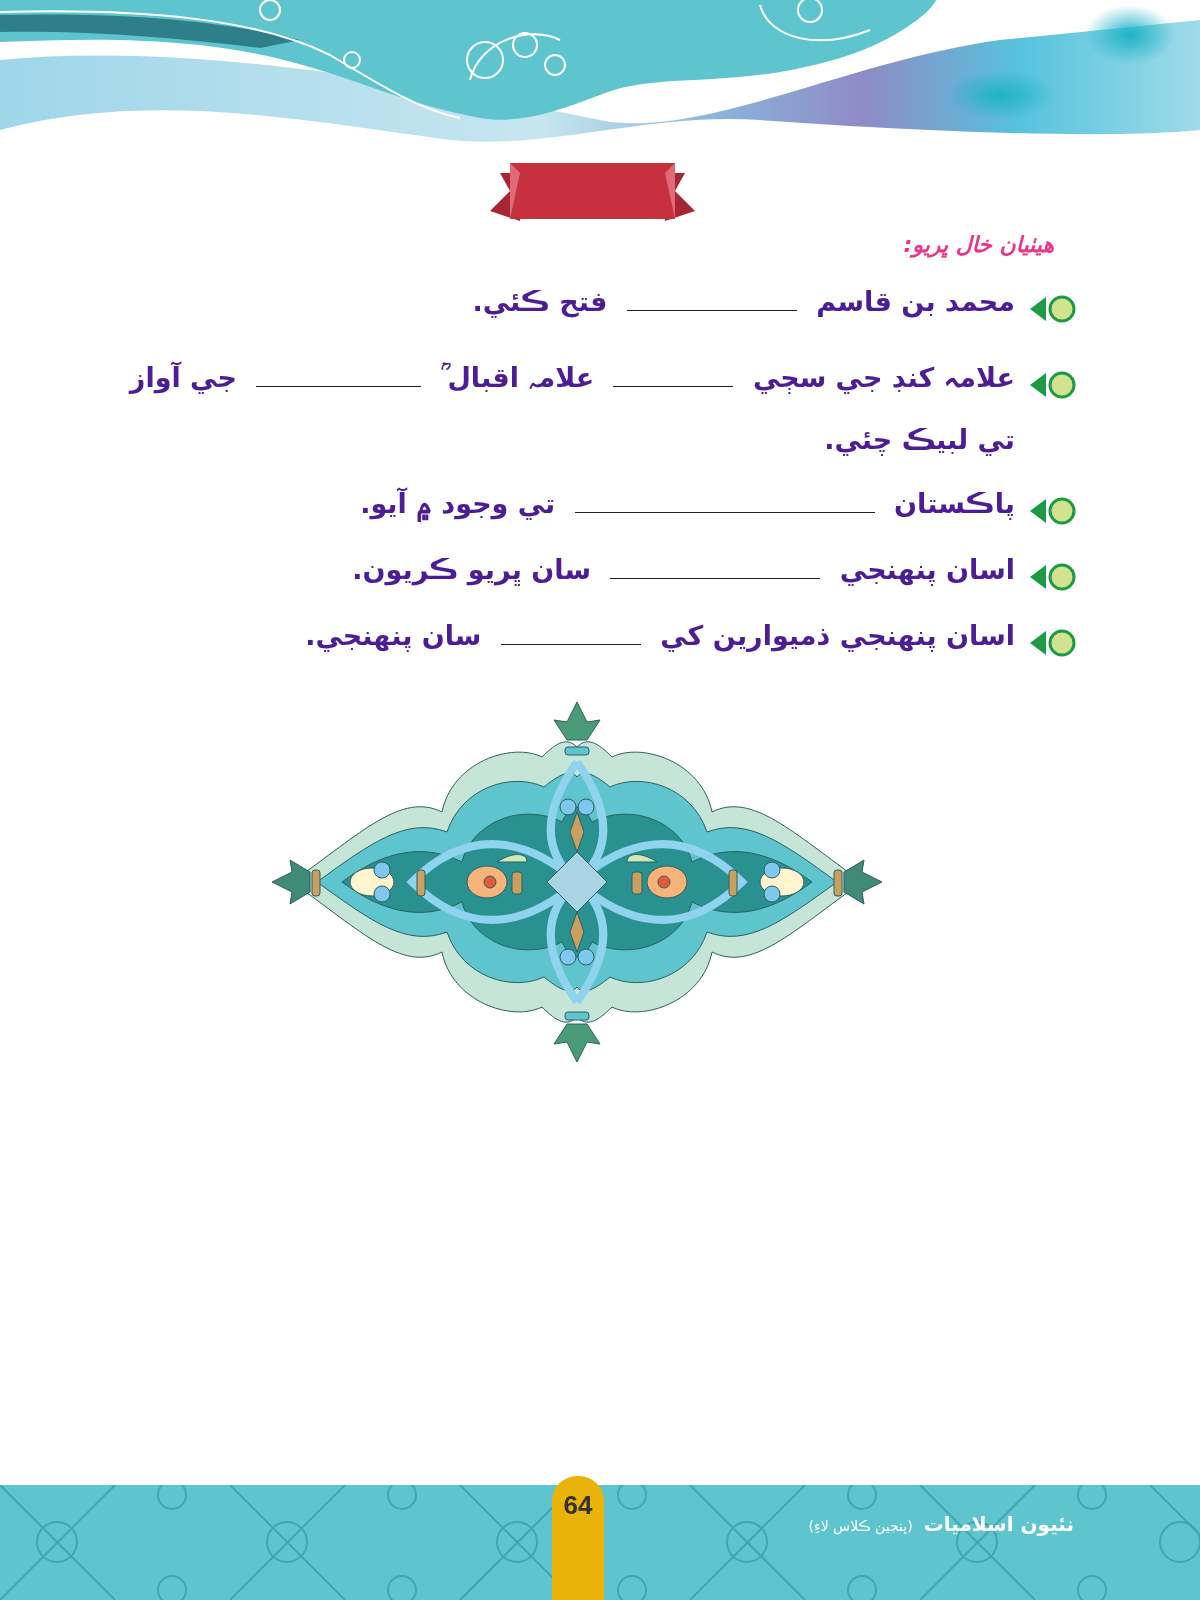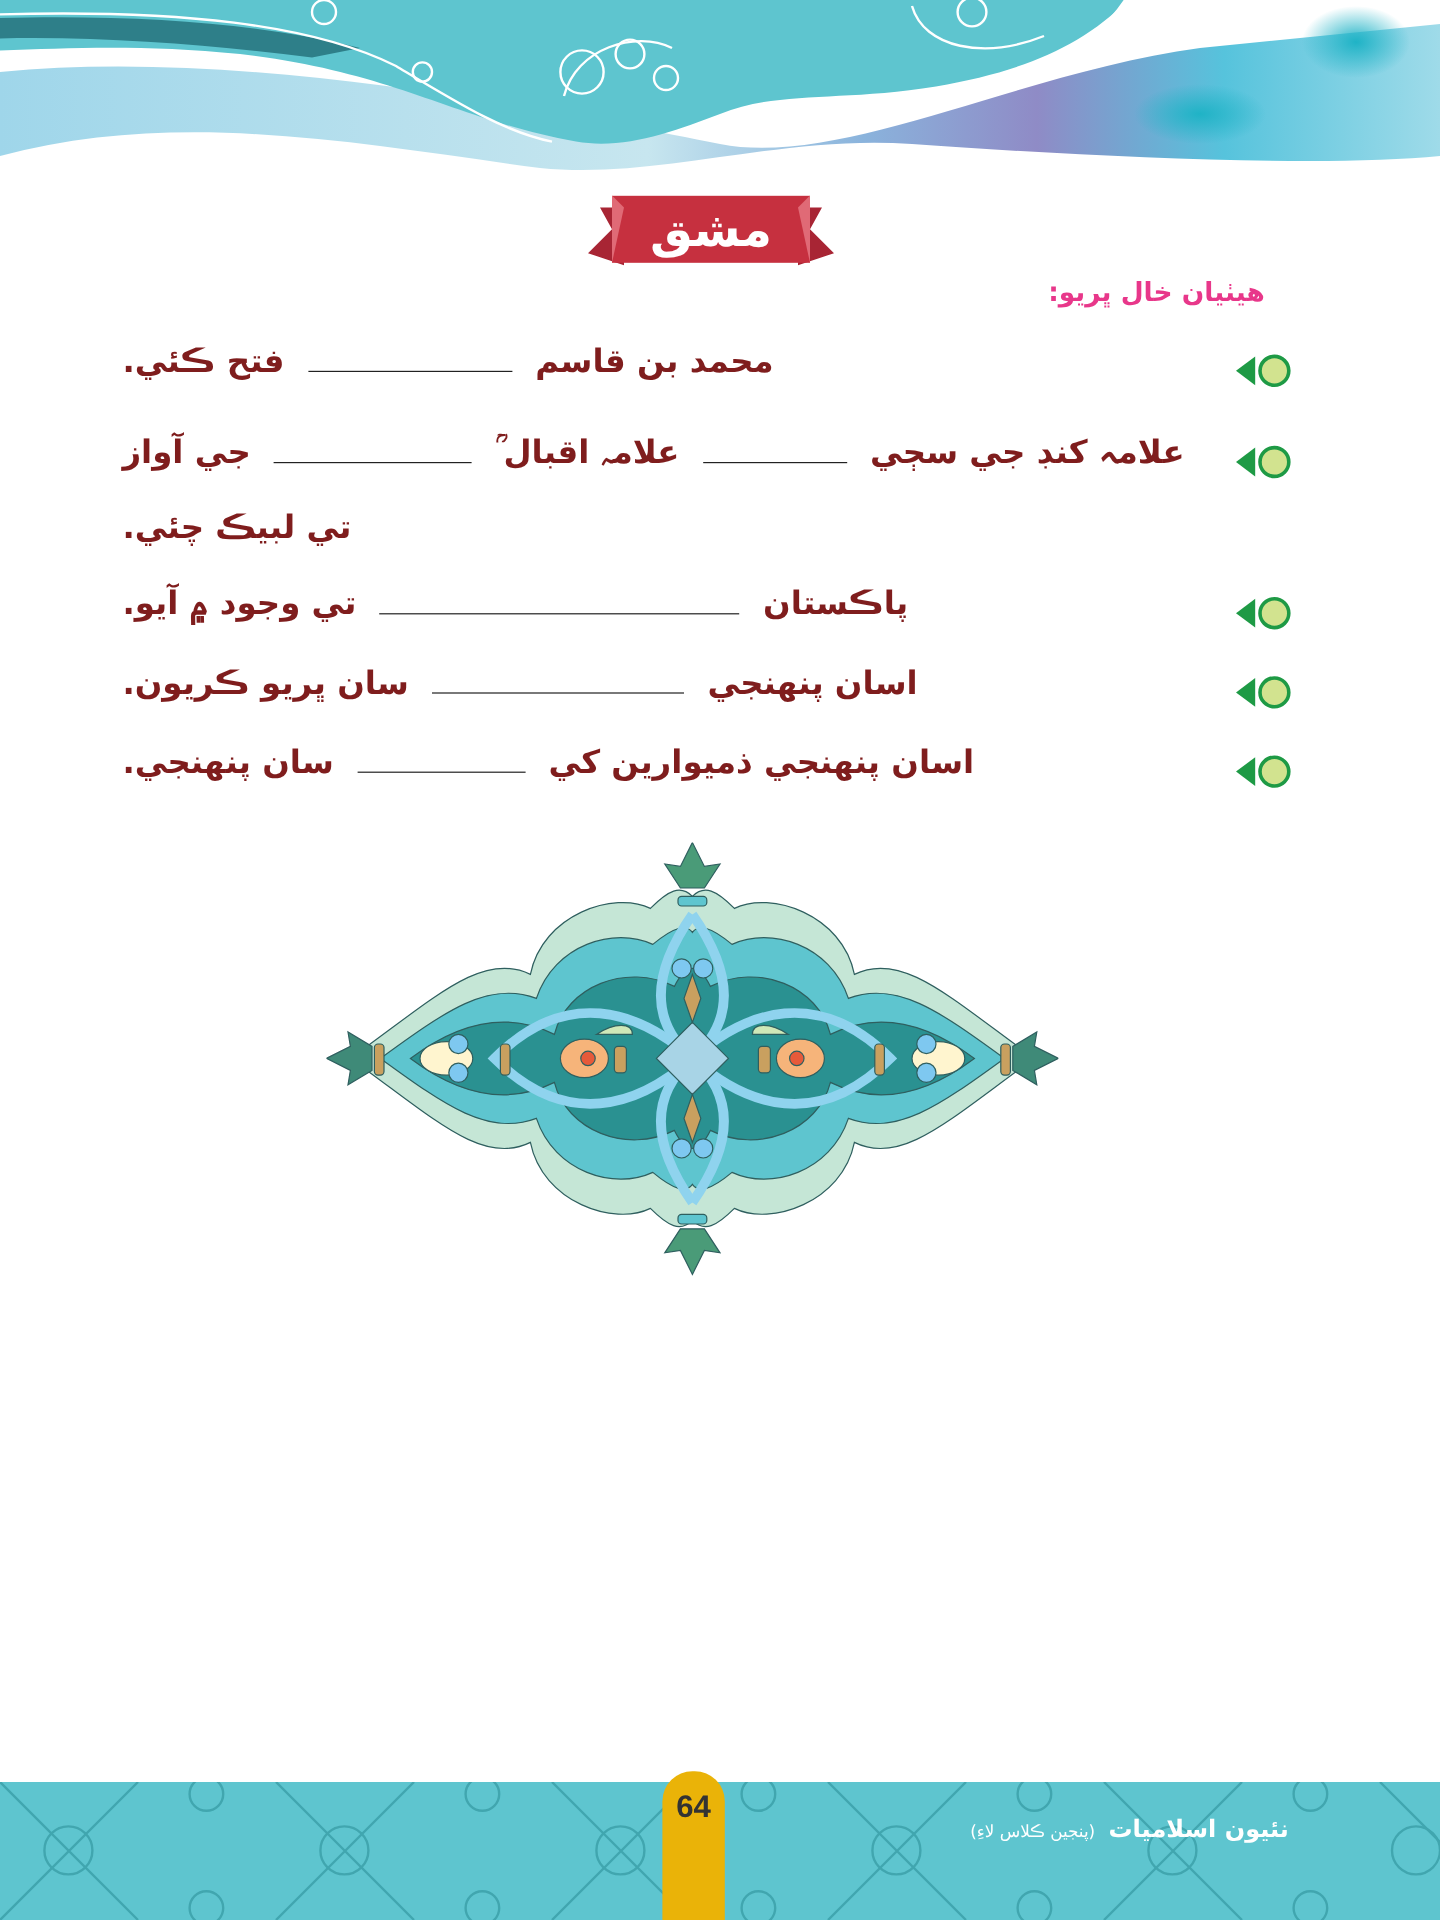--- a/index.html
+++ b/index.html
@@ -12,34 +12,34 @@
   .title-ribbon { position:absolute; left:490px; top:163px; width:205px; height:66px; }
   .ribbon-svg { position:absolute; left:0; top:0; }
   .ribbon-text {
     position:absolute; left:0; right:0; top:6px; text-align:center;
     color:#ffffff; font-size:40px; font-weight:bold;
     font-family:"DejaVu Sans", sans-serif;
     direction:rtl;
   }
   .instruction {
     position:absolute; right:146px; top:232px;
-    color:#e8378a; font-size:22px; font-weight:bold; direction:rtl;
+    color:#e8378a; font-size:22px; font-weight:bold; direction:rtl;font-style:italic;
   }
   .q-list { position:absolute; left:100px; width:1000px; top:285px; }
   .q {
     position:absolute; right:0; width:1000px;
     direction:rtl; text-align:right;
   }
   .bullet {
     position:absolute; right:22px; width:48px; height:30px;
   }
   .q-text {
-    position:absolute; right:98px; width:900px;
-    font-size:27px; font-weight:bold; color:#7f1d1d;
-    line-height:62px; direction:rtl; text-align:left;
+    position:absolute; right:85px; width:900px;
+    font-size:27px; font-weight:bold; color:#4c1d95;
+    line-height:62px; direction:rtl; text-align:right;
     white-space:normal;
   }
   .blank {
     display:inline-block; border-bottom:1.5px solid #222;
     height:20px; vertical-align:baseline; margin:0 10px;
   }
   .ornament { position:absolute; left:272px; top:702px; width:610px; height:380px; }
   .footer {
     position:absolute; left:0; top:1485px; width:1200px; height:115px;
     background:#5ec5cf;
@@ -104,21 +104,20 @@
 </svg>
 
 <div class="title-ribbon">
   <svg class="ribbon-svg" width="205" height="66" viewBox="0 0 205 66">
     <path d="M0 48 L20 28 L10 10 L30 10 L30 58 Z" fill="#a82534"></path>
     <path d="M205 48 L185 28 L195 10 L175 10 L175 58 Z" fill="#a82534"></path>
     <rect x="20" y="0" width="165" height="56" fill="#c6303f"></rect>
     <path d="M20 0 L30 10 L20 56 Z" fill="#e06a76"></path>
     <path d="M185 0 L175 10 L185 56 Z" fill="#e06a76"></path>
   </svg>
-  <div class="ribbon-text">مشق</div>
 </div>
 
 <div class="instruction">هيٺيان خال ڀريو:</div>
 
 <div class="q-list">
 
   <div class="q" style="top:0px;">
     <svg class="bullet" style="top:9px;" viewBox="0 0 48 30">
       <path d="M0 15 L16 3 L16 27 Z" fill="#1e9a45"></path>
       <circle cx="32" cy="15" r="12" fill="#d2e38f" stroke="#1e9a45" stroke-width="3"></circle>

